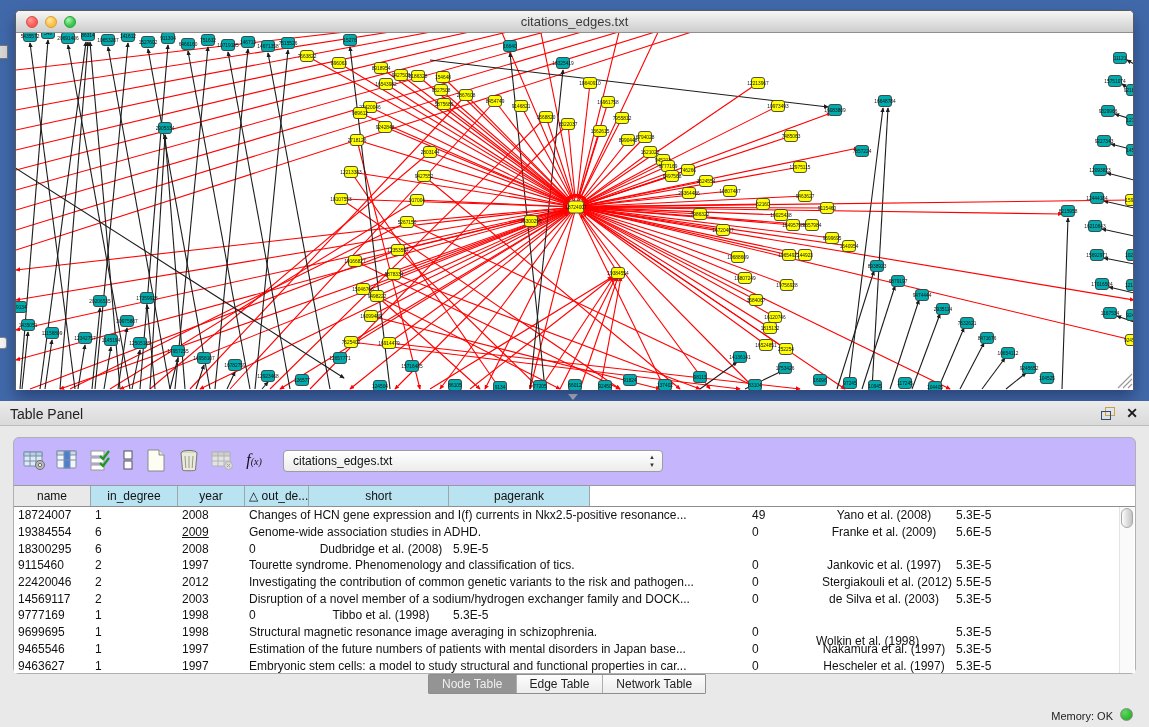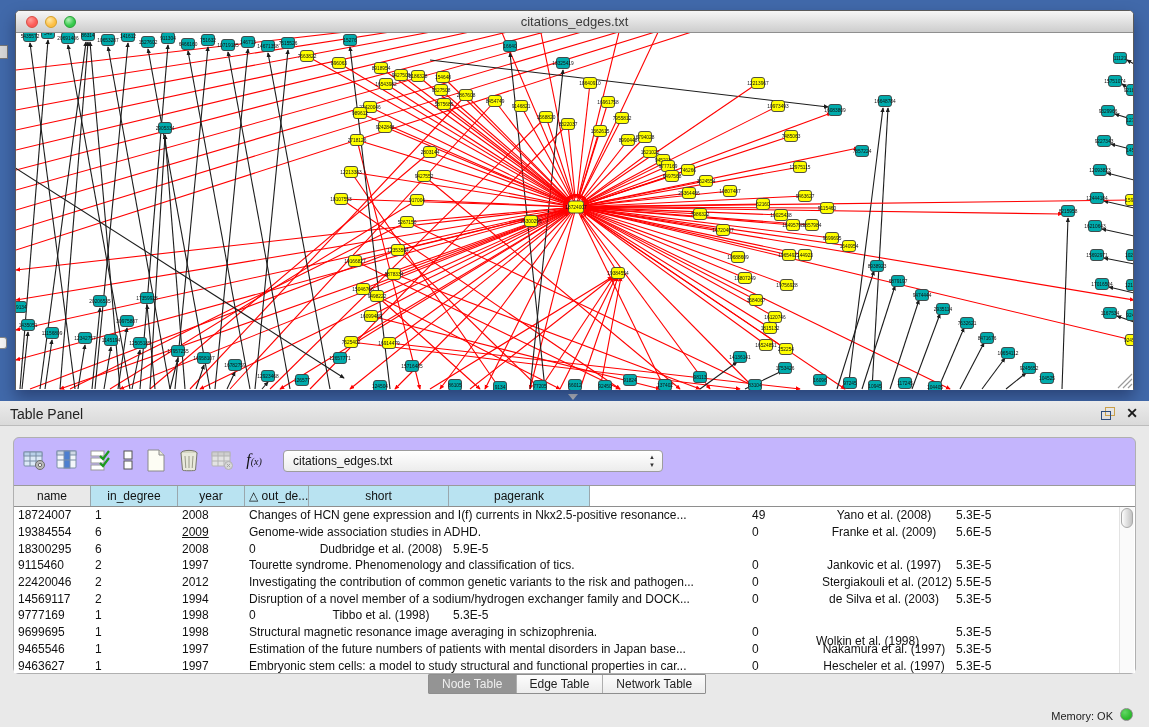--- a/index.html
+++ b/index.html
@@ -707,21 +707,21 @@
             <div class="tcell" style="width: 87px;">2</div>
             <div class="tcell" style="width: 67px;">2012</div>
             <div class="tcell" style="width: 503px;">Investigating the contribution of common genetic variants to the risk and pathogen...</div>
             <div class="tcell" style="width: 64px;">0</div>
             <div class="tcell" style="width: 140px; text-align: right;">Stergiakouli et al. (2012)</div>
             <div class="tcell" style="width: 141px;">5.5E-5</div>
           </div>
           <div class="trow">
             <div class="tcell" style="width: 77px;">14569117</div>
             <div class="tcell" style="width: 87px;">2</div>
-            <div class="tcell" style="width: 67px;">1994</div>
+            <div class="tcell" style="width: 67px;">2003</div>
             <div class="tcell" style="width: 503px;">Disruption of a novel member of a sodium/hydrogen exchanger family and DOCK...</div>
             <div class="tcell" style="width: 64px;">0</div>
             <div class="tcell" style="width: 140px; text-align: center;">de Silva et al. (2003)</div>
             <div class="tcell" style="width: 141px;">5.3E-5</div>
           </div>
           <div class="trow">
             <div class="tcell" style="width: 77px;">9777169</div>
             <div class="tcell" style="width: 87px;">1</div>
             <div class="tcell" style="width: 67px;">1998</div>
             <div class="tcell" style="width: 64px;">0</div>

